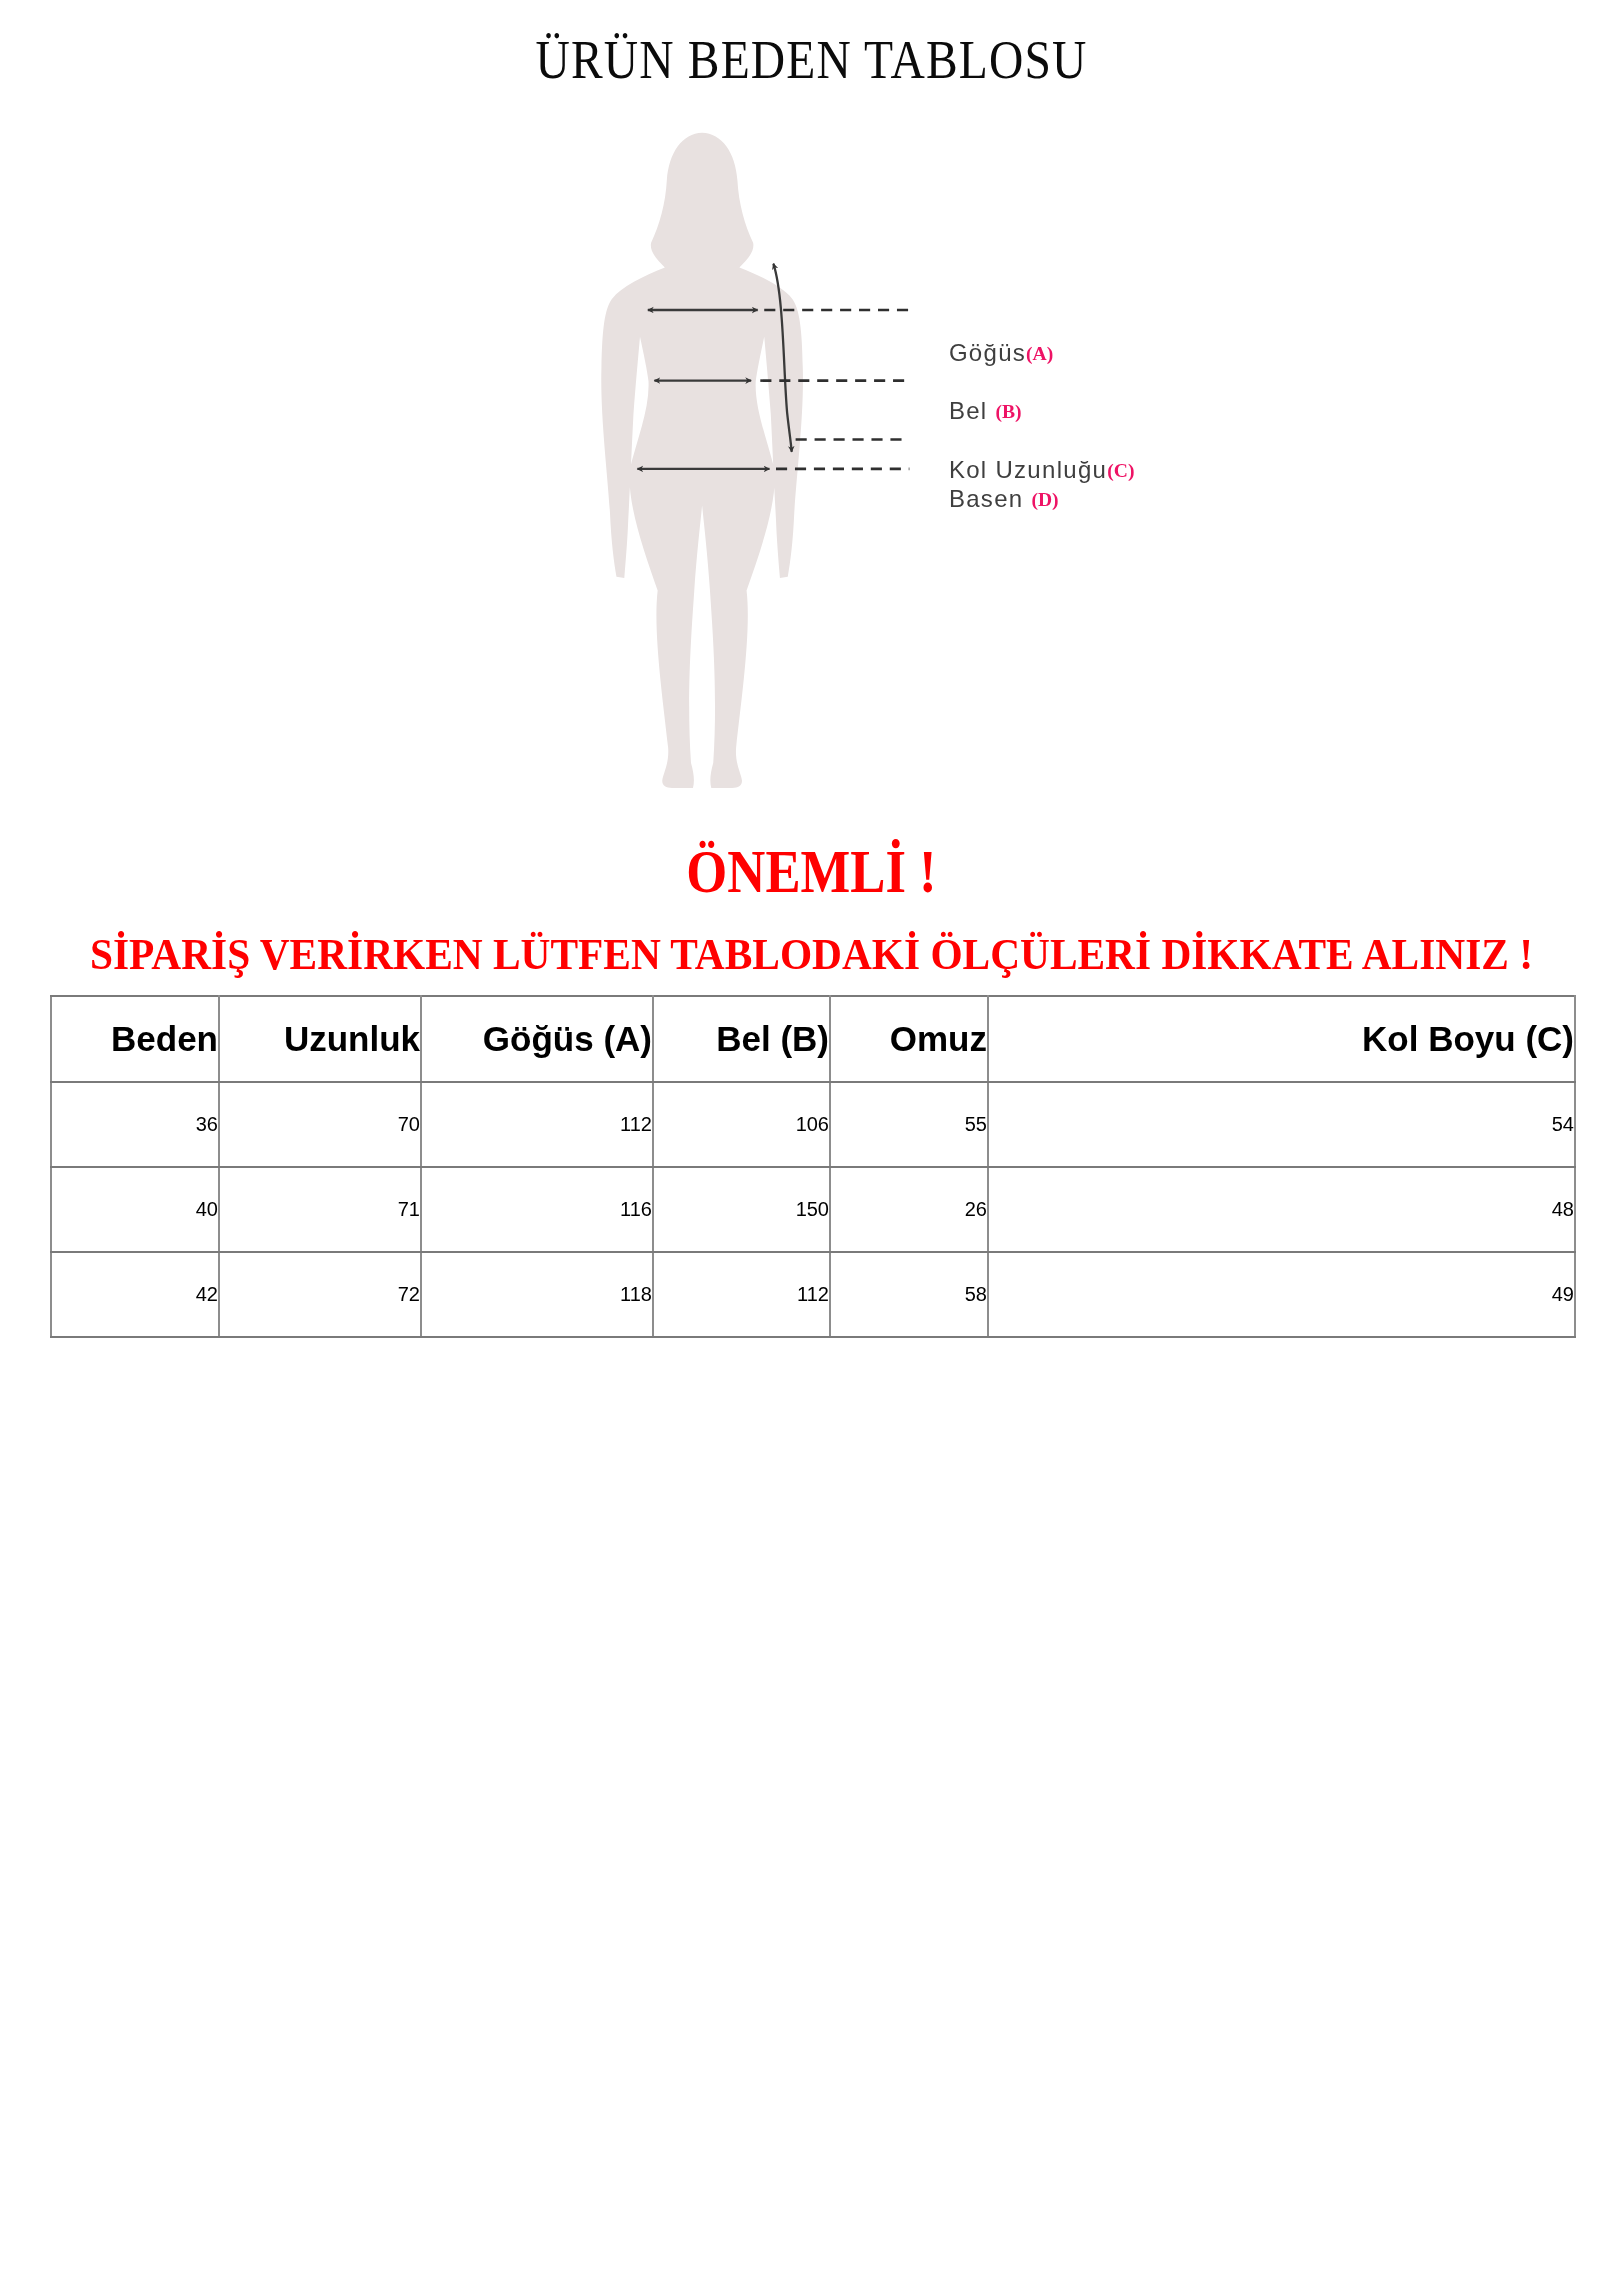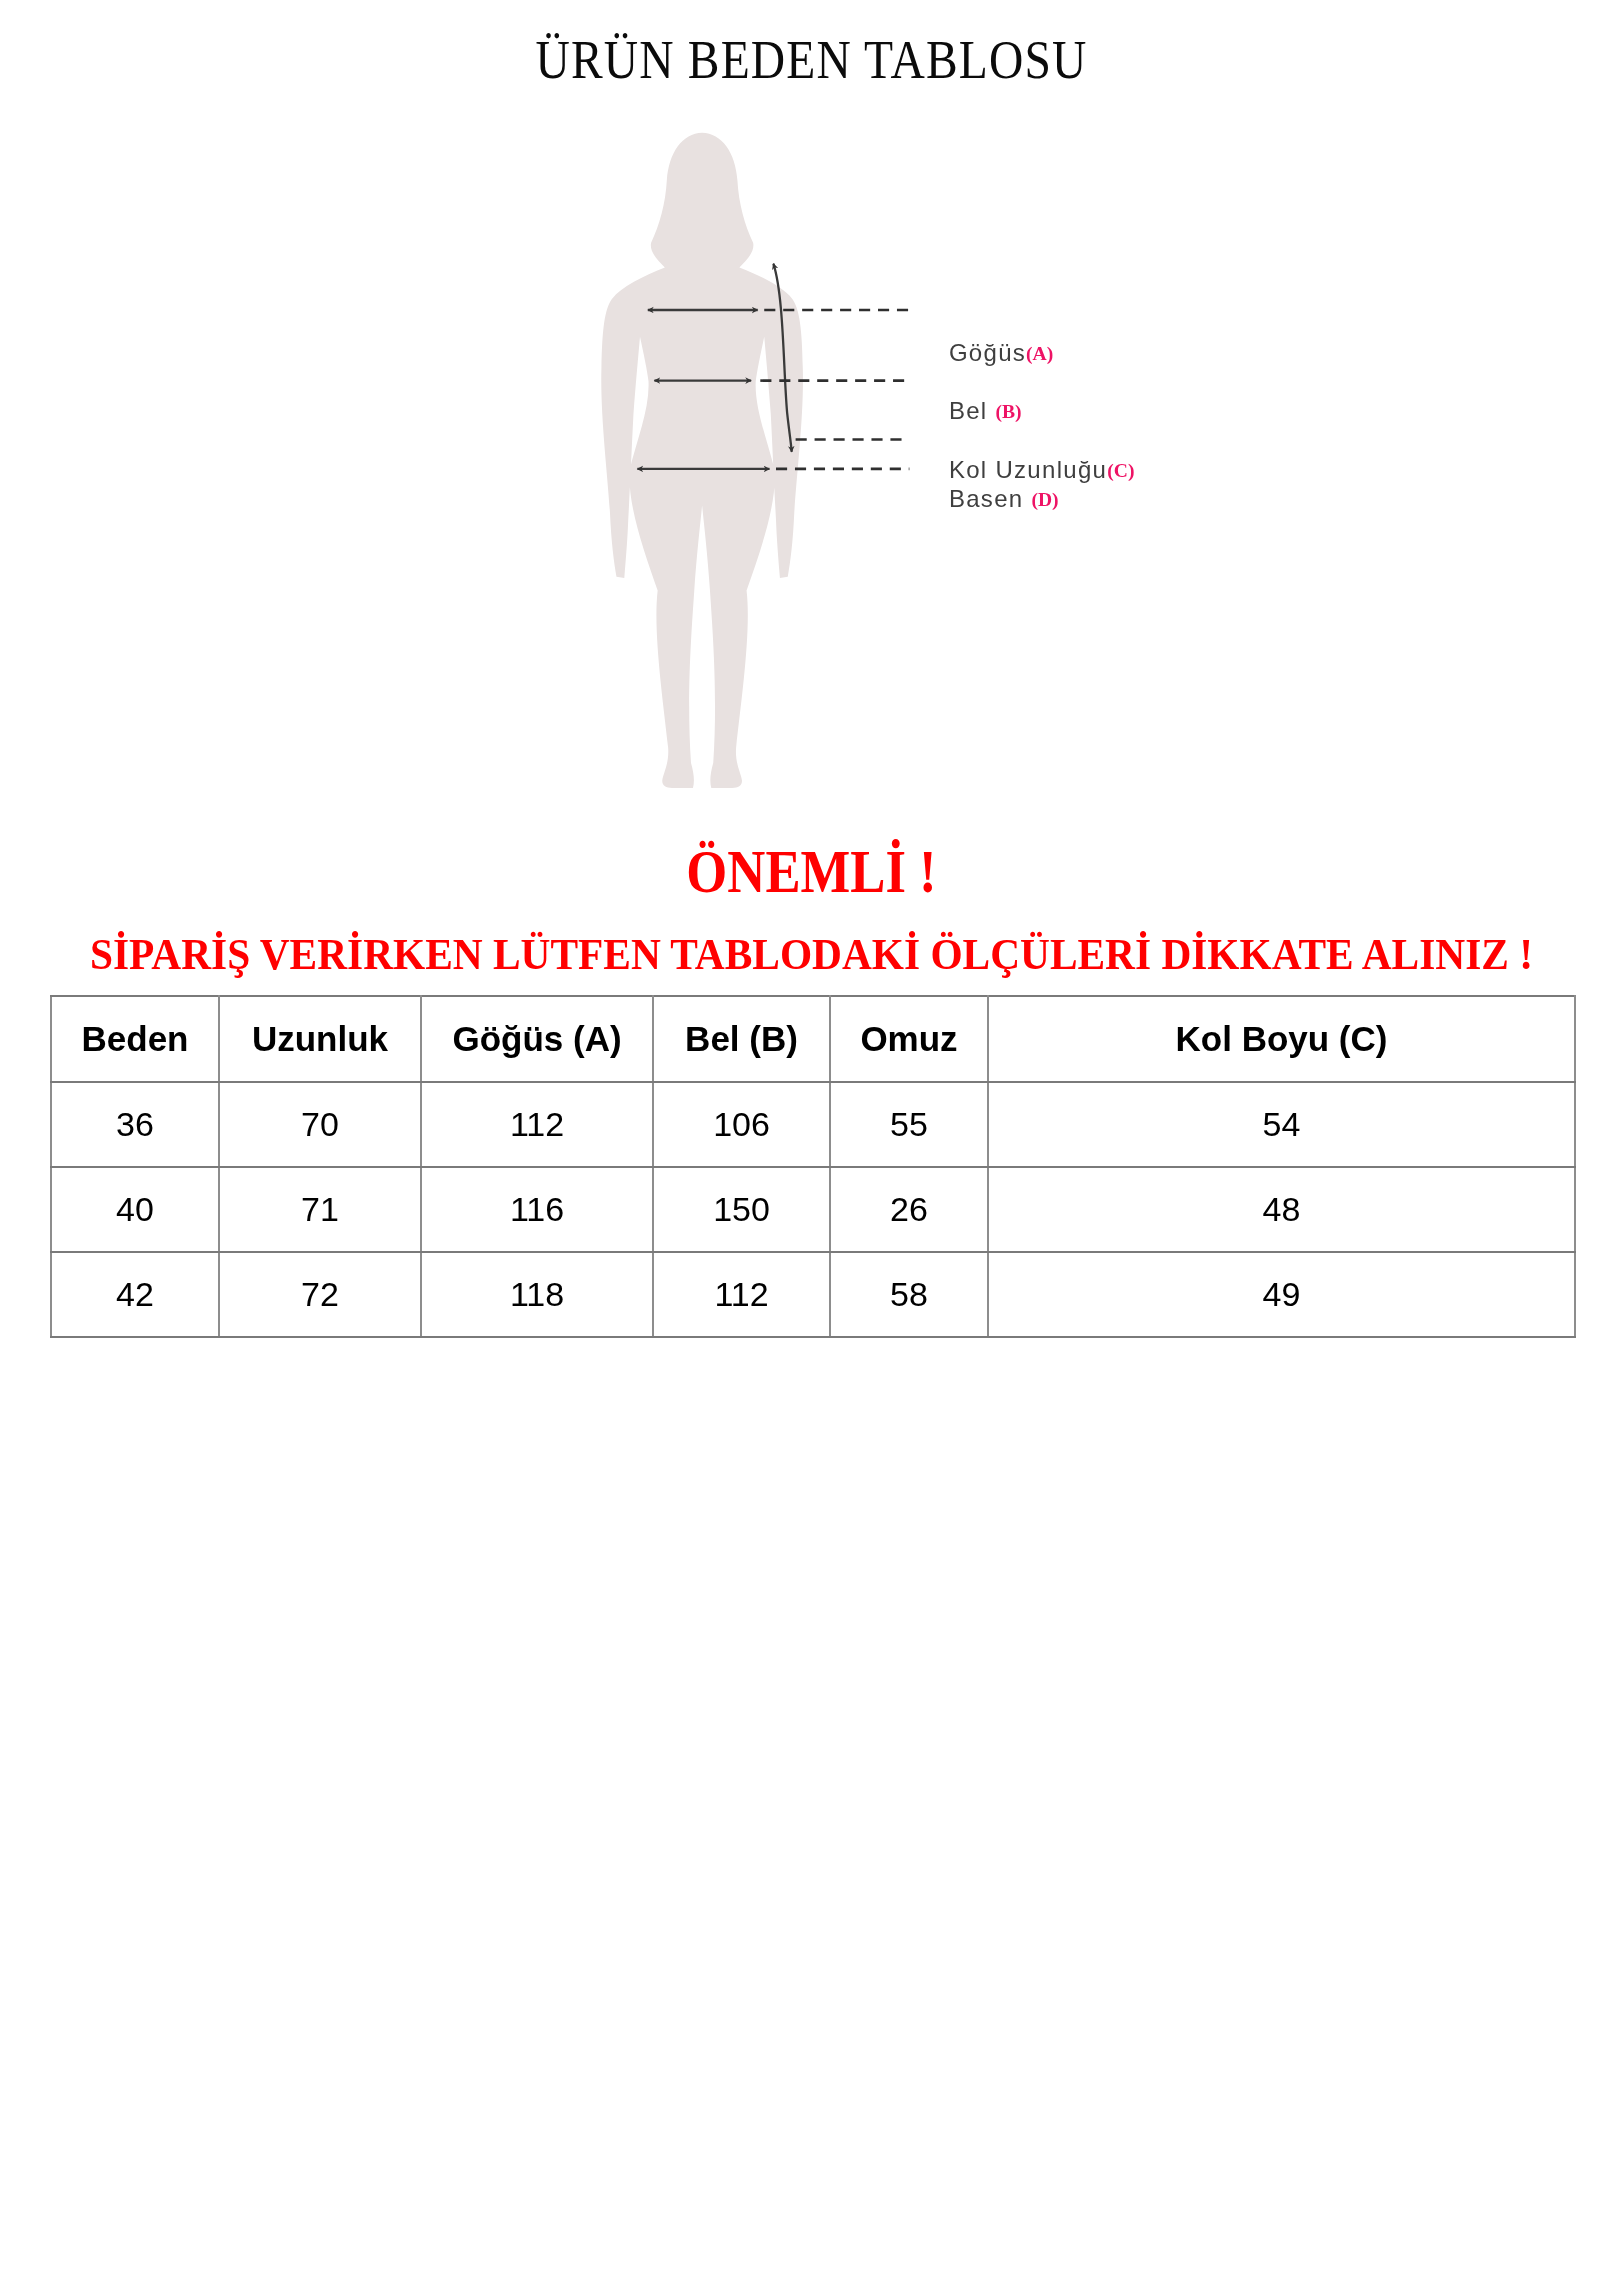--- a/index.html
+++ b/index.html
@@ -43,25 +43,25 @@
   }
 
   
   table.size-table{
     position:absolute;left:50px;top:995px;width:1524px;
     table-layout:fixed;border-collapse:collapse;background:#ffffff;
   }
   .size-table th,.size-table td{
     border-left:2px solid #8d8d8d;border-right:2px solid #8d8d8d;
     border-top:2.6px solid #7a7a7a;border-bottom:2.6px solid #7a7a7a;
-    text-align:center;vertical-align:middle;padding:0;color:#000;
+    text-align:right;vertical-align:middle;padding:0;color:#000;
     overflow:hidden;white-space:nowrap;
   }
   .size-table th{height:84px;font-size:35px;font-weight:bold;}
-  .size-table td{height:83px;font-size:34px;font-weight:normal;}
+  .size-table td{height:83px;font-size:20px;font-weight:normal;}
 </style>
 </head>
 <body>
 
 <div class="page-title">ÜRÜN BEDEN TABLOSU</div>
 
 <div class="figure-wrap">
   <svg viewBox="0 0 780 1080">
     <defs>
       <marker id="ah" markerWidth="12" markerHeight="12" refX="9" refY="5" orient="auto-start-reverse" markerUnits="userSpaceOnUse">

